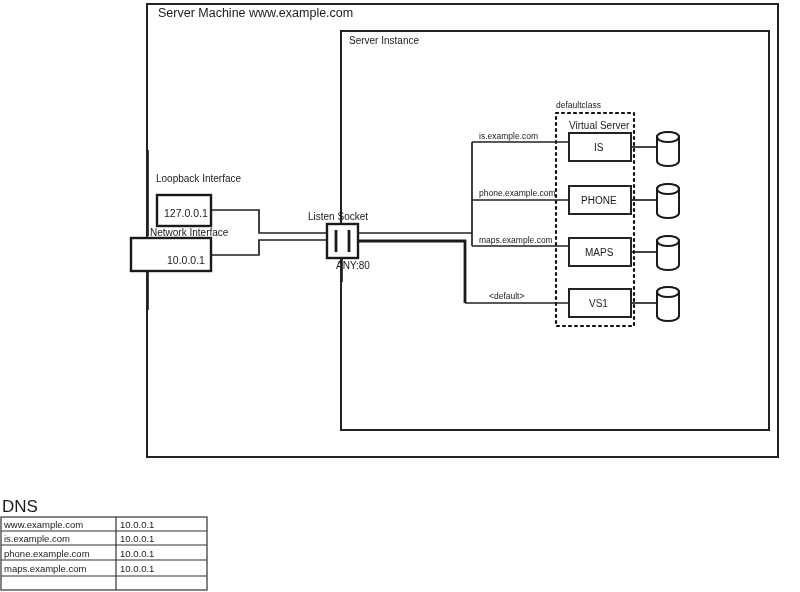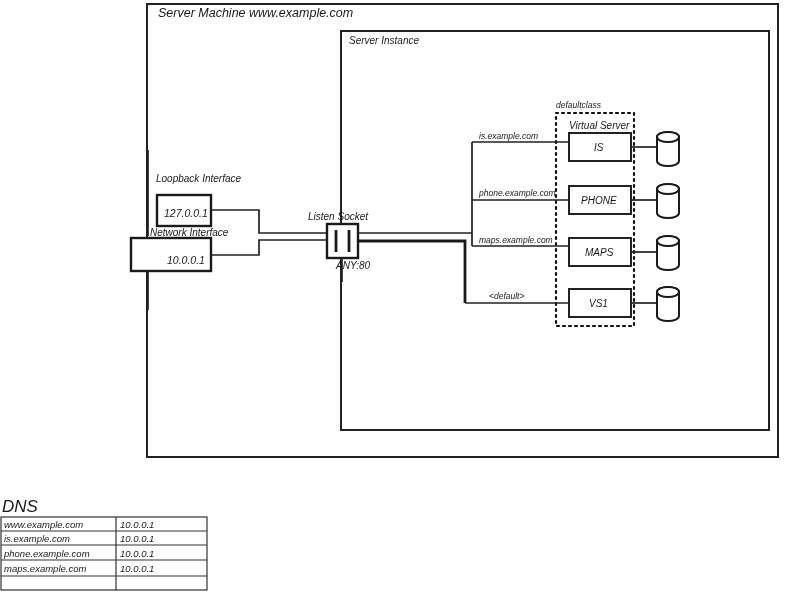--- a/index.html
+++ b/index.html
@@ -2,21 +2,21 @@
 <html><head>
 <meta charset="utf-8">
 <style>
   html,body{margin:0;padding:0;}
   body{
     width:800px;height:592px;
     background:#ffffff;
     font-family:"Liberation Sans", sans-serif;
     overflow:hidden;
   }
-  #diagram-root{position:relative;width:800px;height:581px;font-style:italic;}
+  #diagram-root{position:relative;width:800px;height:581px;}
   svg{display:block;}
   .lbl{font-family:"Liberation Sans", sans-serif;fill:#1a1a1a;}
   .lbl-title{font-size:12.5px;}
   .lbl-sm{font-size:8.5px;}
   .lbl-box{font-size:10px;}
   .lbl-ip{font-size:10.5px;}
   .lbl-dns{font-size:17px;}
   .stroke-box{fill:#ffffff;stroke:#222222;stroke-width:2;}
   .stroke-box-thin{fill:#ffffff;stroke:#333333;stroke-width:1.2;}
   .stroke-box-heavy{fill:#ffffff;stroke:#1a1a1a;stroke-width:2.4;}

